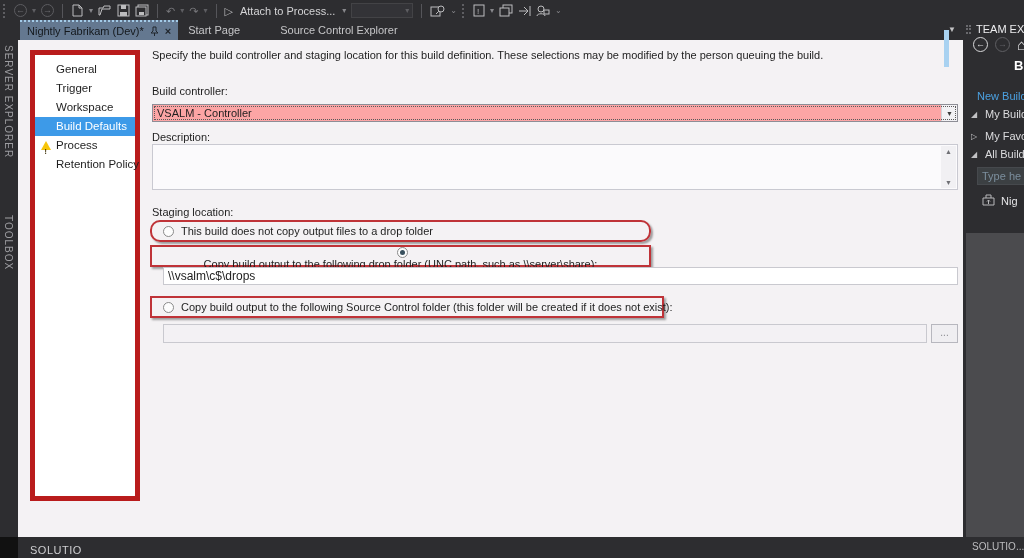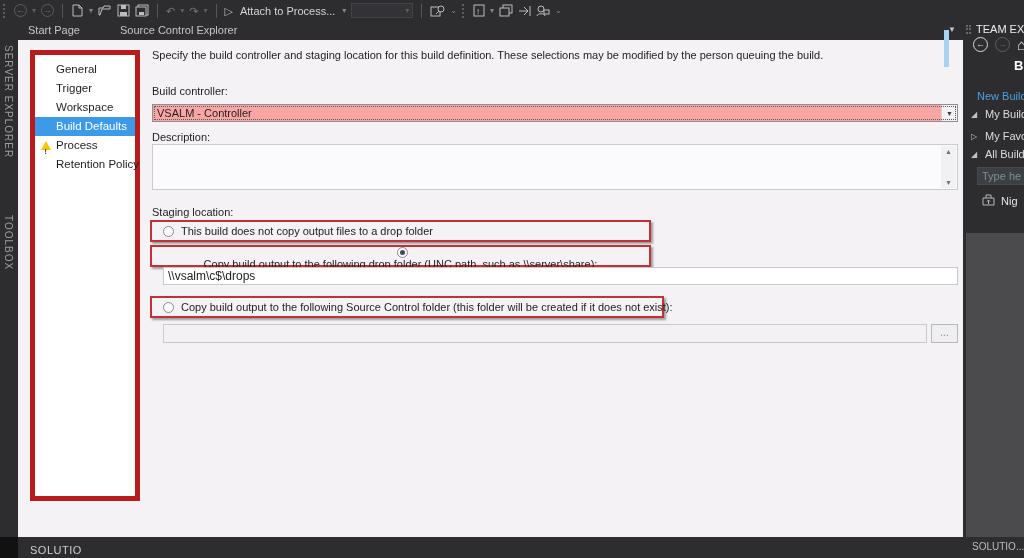--- a/index.html
+++ b/index.html
@@ -47,21 +47,21 @@
 
   
   .mtext { color:#1e1e1e; font-size:11px; white-space:nowrap; }
   .combo { left:152px; top:104px; width:806px; height:18px; background:#fca5a5; border:1px solid #8e8e96; outline:1px dotted #5a5a5a; outline-offset:-3px; display:flex; align-items:center; }
   .combo-text { flex:1; padding-left:4px; color:#1e1e1e; font-size:11px; }
   .combo-btn { width:16px; height:100%; display:flex; align-items:center; justify-content:center; color:#3c3c3c; font-size:7px; background:#f2f1f4; border-left:1px solid #d2d2d8; }
   .descbox { left:152px; top:144px; width:806px; height:46px; background:#fbfafc; border:1px solid #c9c9d1; }
   .vsb { position:absolute; right:1px; top:1px; bottom:1px; width:15px; background:#f1f0f3; display:flex; flex-direction:column; justify-content:space-between; align-items:center; padding:2px 0; }
   .vsb span { color:#6f6f74; font-size:7px; }
   .redbox { border:2px solid #bf3338; box-shadow:2px 2px 2px rgba(0,0,0,0.35); display:flex; align-items:center; background:transparent; }
-  .rb1 { left:150px; top:220px; width:501px; height:22px; }
+  .rb1 { left:150px; top:220px; width:501px; height:22px;border-radius:10px; }
   .rb2 { left:150px; top:245px; width:501px; height:22px;flex-direction:column; }
   .rb3 { left:150px; top:296px; width:514px; height:22px; }
   .radio { width:11px; height:11px; border:1px solid #8a8a8a; border-radius:50%; background:#fdfdfd; margin-left:11px; margin-right:7px; position:relative; flex:none; }
   .radio.on:after { content:""; position:absolute; left:2px; top:2px; width:5px; height:5px; border-radius:50%; background:#39505e; }
   .vsinput { position:absolute; border:1px solid #c9c9cf; background:#ffffff; font-family:"Liberation Sans",sans-serif; font-size:12px; color:#1e1e1e; padding:0 4px; }
   .in-drop { left:163px; top:267px; width:795px; height:18px; }
   .in-sc { left:163px; top:324px; width:764px; height:19px; background:#f3f1f4; }
   .browse { left:931px; top:324px; width:27px; height:19px; background:#efeef1; border:1px solid #b7b7be; color:#8c8c90; font-size:10px; text-align:center; line-height:16px; }
   .footer-note { left:30px; top:513px; display:flex; align-items:center; gap:7px; }
 
@@ -171,20 +171,29 @@
         <svg width="14" height="13">
           <circle cx="5" cy="5" r="3" fill="none" stroke="#bdbdbf"></circle>
           <path d="M1 12c0-3 8-3 8 0" fill="none" stroke="#bdbdbf"></path>
           <rect x="8" y="6" width="5" height="4" fill="#2d2d30" stroke="#bdbdbf"></rect>
         </svg>
       </span>
     <span class="caret">⌄</span>
   </div>
 
   <div class="abs tabstrip">
+    <div class="tab-active">
+      <span>Nightly Fabrikam (Dev)*</span>
+      <span class="pin">
+          <svg width="9" height="10">
+            <path d="M3 1h3v4l2 2H1l2-2zM4.5 7v3" fill="none" stroke="#20262c"></path>
+          </svg>
+        </span>
+      <span class="tab-close">×</span>
+    </div>
     <div class="tab">Start Page</div>
     <div class="tab t2">Source Control Explorer</div>
   </div>
   <span class="abs tab-menu">▼</span>
 
   <div class="abs vstrip">
     <span class="vtext" style="top:5px;">SERVER EXPLORER</span>
     <span class="vtext" style="top:175px;">TOOLBOX</span>
   </div>
 

